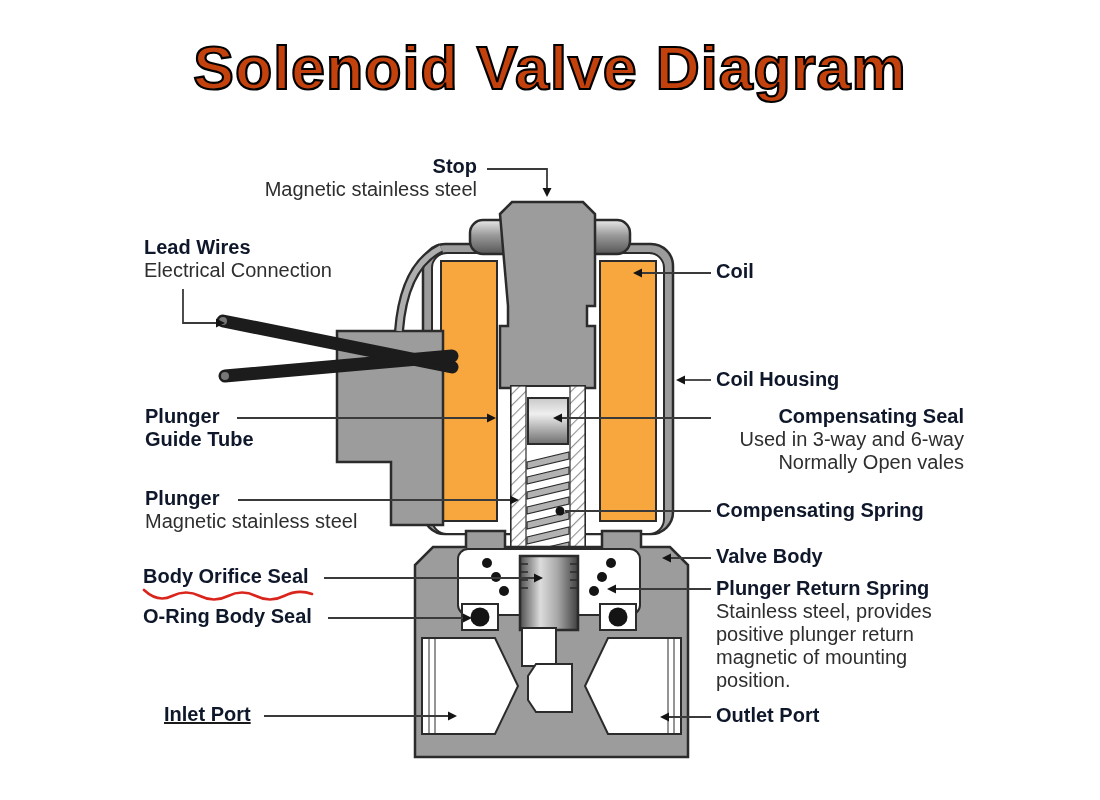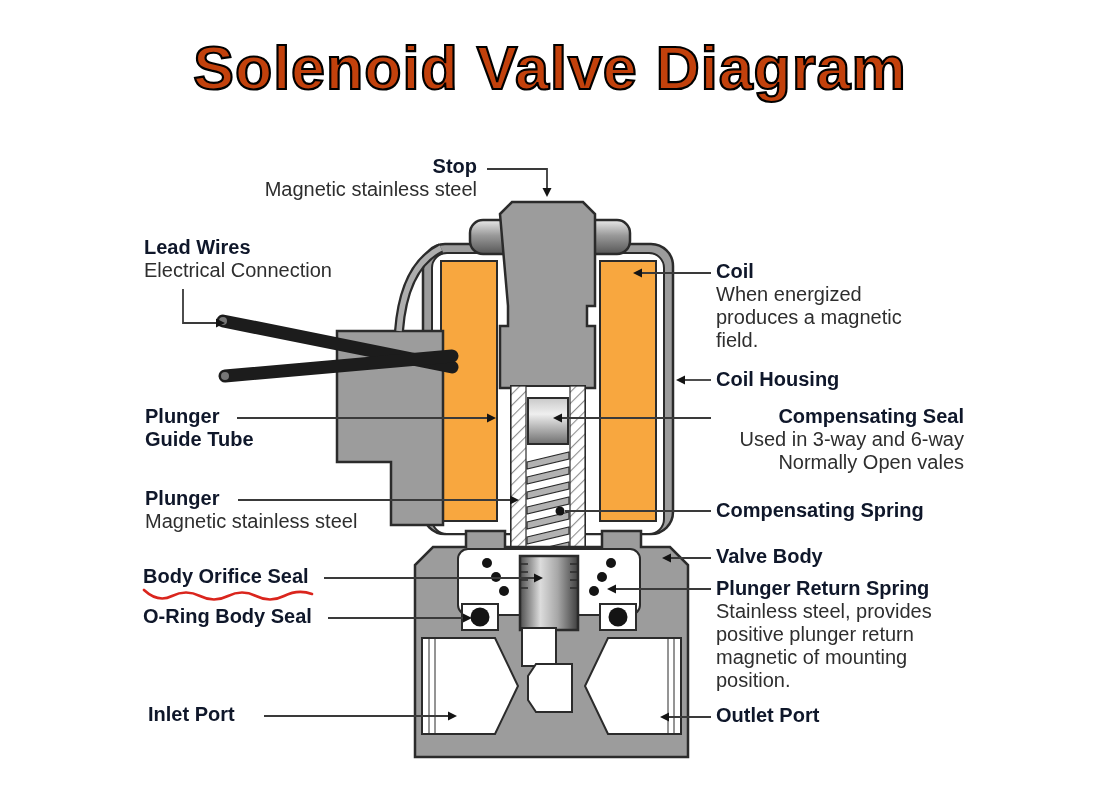--- a/index.html
+++ b/index.html
@@ -28,21 +28,21 @@
   
   .lbl{position:absolute;color:var(--text);line-height:23px;font-size:20px;}
   .lbl .lt{display:block;font-weight:700;color:#0f172a;}
   .lbl .ld{display:block;font-weight:400;color:#2e2e2e;}
   .lbl-stop{right:623px;top:155px;text-align:right;white-space:nowrap;}
   .lbl-lead-wires{left:144px;top:236px;white-space:nowrap;}
   .lbl-plunger-guide-tube{left:145px;top:405px;width:118px;}
   .lbl-plunger{left:145px;top:487px;white-space:nowrap;}
   .lbl-body-orifice-seal{left:143px;top:565px;white-space:nowrap;}
   .lbl-o-ring-body-seal{left:143px;top:605px;white-space:nowrap;}
-  .lbl-inlet-port{left:148px;top:703px;white-space:nowrap;}
+  .lbl-inlet-port{left:164px;top:703px;white-space:nowrap;text-decoration:underline;}
   .lbl-coil{left:716px;top:260px;width:212px;}
   .lbl-coil-housing{left:716px;top:368px;white-space:nowrap;}
   .lbl-compensating-seal{left:716px;top:405px;width:248px;text-align:right;}
   .lbl-compensating-spring{left:716px;top:499px;white-space:nowrap;}
   .lbl-valve-body{left:716px;top:545px;white-space:nowrap;}
   .lbl-plunger-return-spring{left:716px;top:577px;width:240px;}
   .lbl-outlet-port{left:716px;top:704px;white-space:nowrap;}
 </style>
 </head>
 <body>
@@ -232,21 +232,20 @@
   <div class="lbl lbl-o-ring-body-seal">
     <span class="lt">O-Ring Body Seal</span>
   </div>
 
   <div class="lbl lbl-inlet-port">
     <span class="lt">Inlet Port</span>
   </div>
 
   <div class="lbl lbl-coil">
     <span class="lt">Coil</span>
-    <span class="ld">When energized produces a magnetic field.</span>
   </div>
 
   <div class="lbl lbl-coil-housing">
     <span class="lt">Coil Housing</span>
   </div>
 
   <div class="lbl lbl-compensating-seal">
     <span class="lt">Compensating Seal</span>
     <span class="ld">Used in 3-way and 6-way Normally Open vales</span>
   </div>

